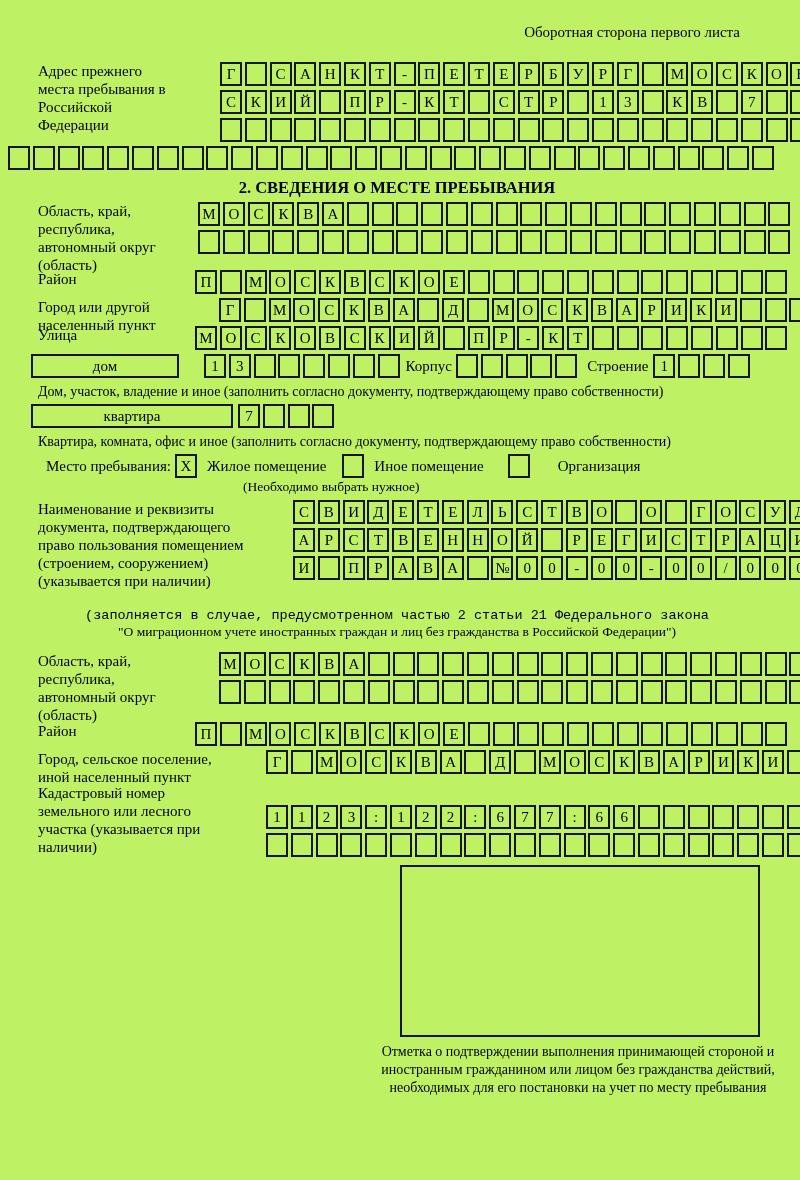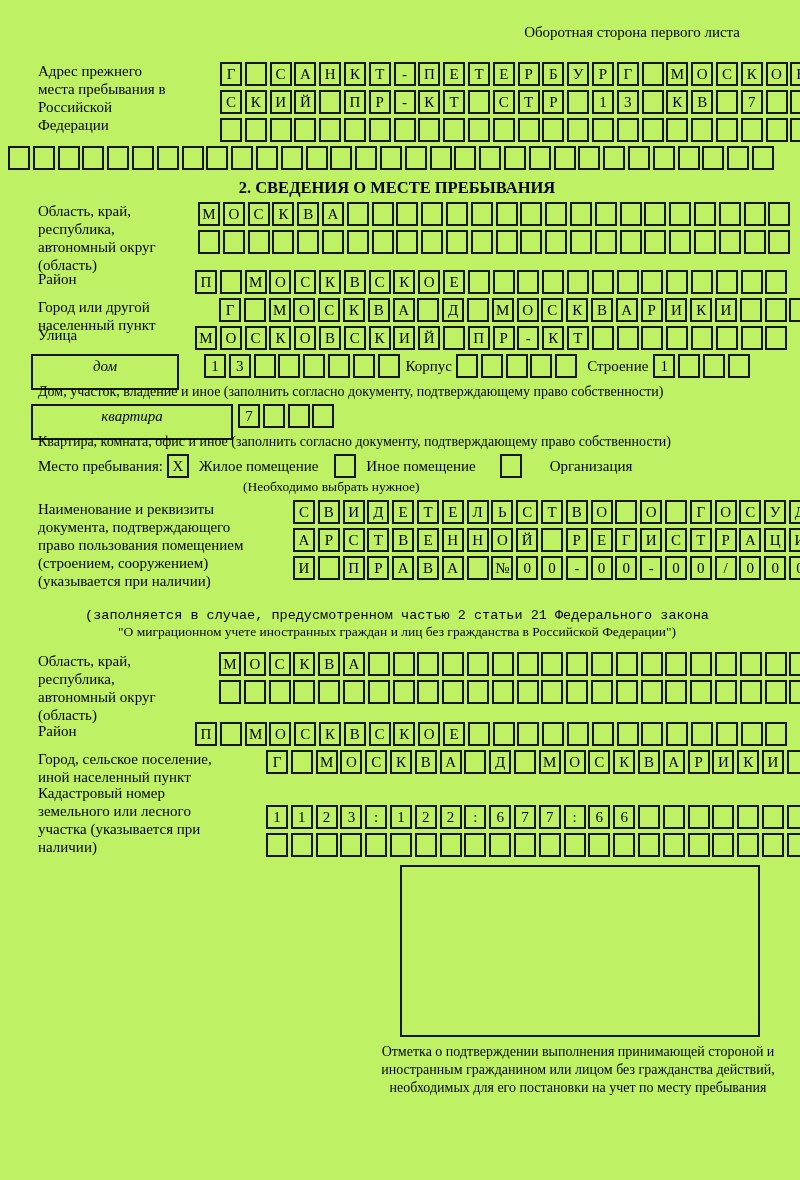--- a/index.html
+++ b/index.html
@@ -21,24 +21,24 @@
     font-family:"Liberation Serif","DejaVu Serif",serif;
   }
   .h80{height:80px;} .h68{height:68px;} .h28{height:28px;} .h24{height:24px;}
   .h102{height:102px;} .h73{height:73px;}
   .w142{width:142px;} .w120{width:120px;} .w117{width:117px;} .w141{width:141px;}
   .w215{width:215px;} .w188{width:188px;}
   .fullrow{ margin:4px 0 0 -30px; }
   .note{ text-align:center; font-size:13.5px; line-height:16px; margin-top:2px; }
   .h2{ text-align:center; font-size:16.5px; font-weight:bold; margin-top:8px; height:18px; }
   .h3{ text-align:center; font-size:16px; font-weight:bold; margin-top:10px; height:17px; }
-  .inlinerow{ display:flex; align-items:flex-start; margin-top:4px; height:24px; }
+  .inlinerow{ display:flex; align-items:flex-start; margin-top:4px; height:24px;margin-left:8px; }
   .boxlabel{
-    box-sizing:border-box; border:2px solid #161616; height:36px;
-    text-align:center; font-size:15px; line-height:20px; flex:0 0 auto;font-style:italic;
+    box-sizing:border-box; border:2px solid #161616; height:24px;
+    text-align:center; font-size:15px; line-height:20px; flex:0 0 auto;
   }
   .caption{ font-size:14px; line-height:15px; margin-top:6px; height:15px; }
   .smalllabel{ font-size:15px; line-height:24px; flex:0 0 auto; }
   .staynote{ font-size:13.5px; margin:1px 0 0 205px; height:15px; }
   .stampbox{
     box-sizing:border-box; width:360px; height:172px; border:2px solid #161616;
     margin:8px 0 0 362px;
   }
   .stampcaption{
     width:400px; margin:6px 0 0 340px; text-align:center;

